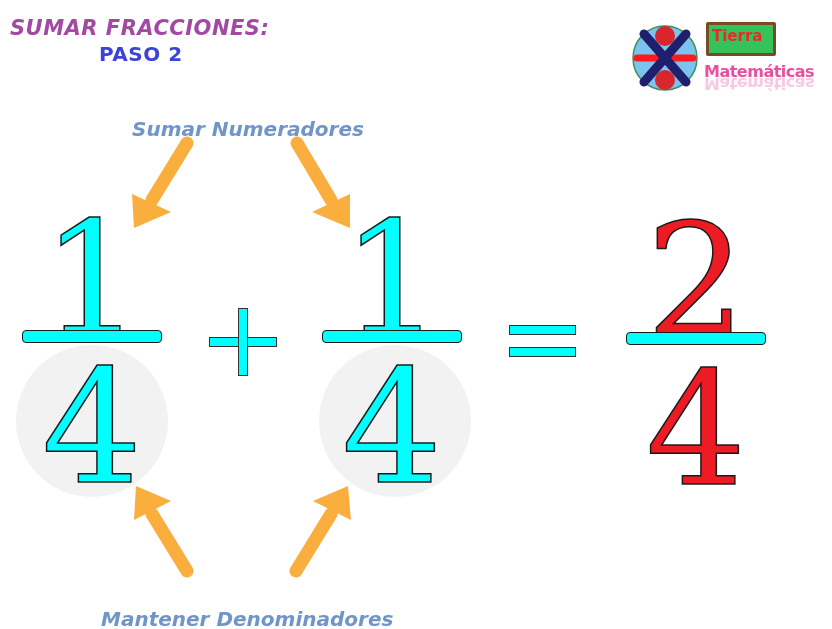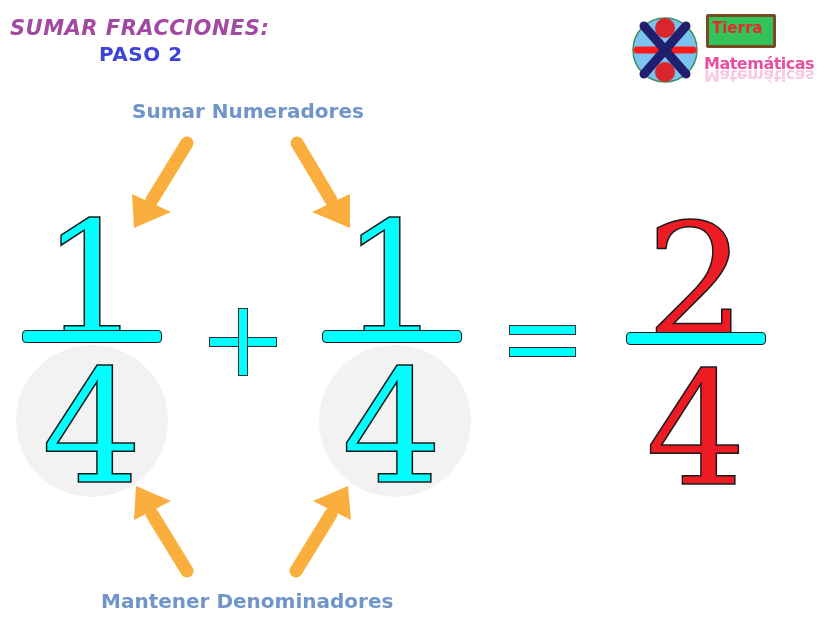--- a/index.html
+++ b/index.html
@@ -3,41 +3,41 @@
 <meta charset="utf-8">
 <style>
   html, body { margin: 0; padding: 0; background: #ffffff; }
   body { width: 832px; height: 629px; position: relative; overflow: hidden;
          font-family: "DejaVu Sans", sans-serif; }
   .abs { position: absolute; }
   .title { left: 10px; top: 8px; font-size: 21px; font-weight: bold; font-style: italic;
            color: #a249a4; letter-spacing: 0.5px; white-space: nowrap; margin-top: 8px; }
   .subtitle { left: 99px; top: 42px; font-size: 20px; font-weight: bold; 
               color: #3c44d6; letter-spacing: 0.5px; white-space: nowrap; }
-  .caption { font-size: 20px; font-weight: bold; color: #6f95c9;
-             white-space: nowrap; }
+  .caption { font-size: 20px; font-weight: bold; font-style: italic; color: #6f95c9;
+             white-space: nowrap; margin-top: 18px; }
   .cap-top { left: 132px; top: 99px; }
   .cap-bottom { left: 101px; top: 589px; }
   .circle { background: #f2f2f2; border-radius: 50%; width: 152px; height: 152px; }
   .digit { font-family: "DejaVu Serif", serif; font-size: 158px; line-height: 1;
            -webkit-text-stroke: 1.5px #1a1a1a; text-align: center; width: 140px; }
   .cyan { color: #00ffff; }
   .red { color: #ed1c24; }
   .bar { height: 13px; background: #00ffff; border: 1.5px solid #1a1a1a; border-radius: 4px;
          box-sizing: border-box; }
   .sym { background: #00ffff; border: 1.5px solid #333; box-sizing: border-box; }
   svg { overflow: visible; }
 </style>
 </head>
 <body>
 
 <div class="abs title">SUMAR FRACCIONES:</div>
 <div class="abs subtitle">PASO 2</div>
 
-<div class="abs" style="left:628px; top:12px; width:204px; height:76px;">
+<div class="abs" style="left:628px; top:20px; width:204px; height:76px;">
   <svg width="70" height="70" viewBox="0 0 70 70" class="abs" style="left:2px; top:2px;">
     <circle cx="35" cy="36" r="32" fill="#7cc4ef" stroke="#3f8f5f" stroke-width="1.5"></circle>
     <circle cx="35" cy="14" r="10" fill="#d9262c"></circle>
     <circle cx="35" cy="58" r="10" fill="#d9262c"></circle>
     <line x1="7" y1="36" x2="63" y2="36" stroke="#ff1a1a" stroke-width="7" stroke-linecap="round"></line>
     <line x1="14" y1="12" x2="56" y2="60" stroke="#1f1f6e" stroke-width="9" stroke-linecap="round"></line>
     <line x1="56" y1="12" x2="14" y2="60" stroke="#1f1f6e" stroke-width="9" stroke-linecap="round"></line>
   </svg>
   <div class="abs" style="left:78px; top:2px; width:70px; height:34px; background:#34c25a; border:3px solid #7a4a22; box-sizing:border-box; border-radius:2px;">
     <span style="position:absolute; left:3px; top:2px; font-family:'DejaVu Sans',sans-serif; font-weight:bold; font-size:15px; color:#e82a2a;">Tierra</span>

